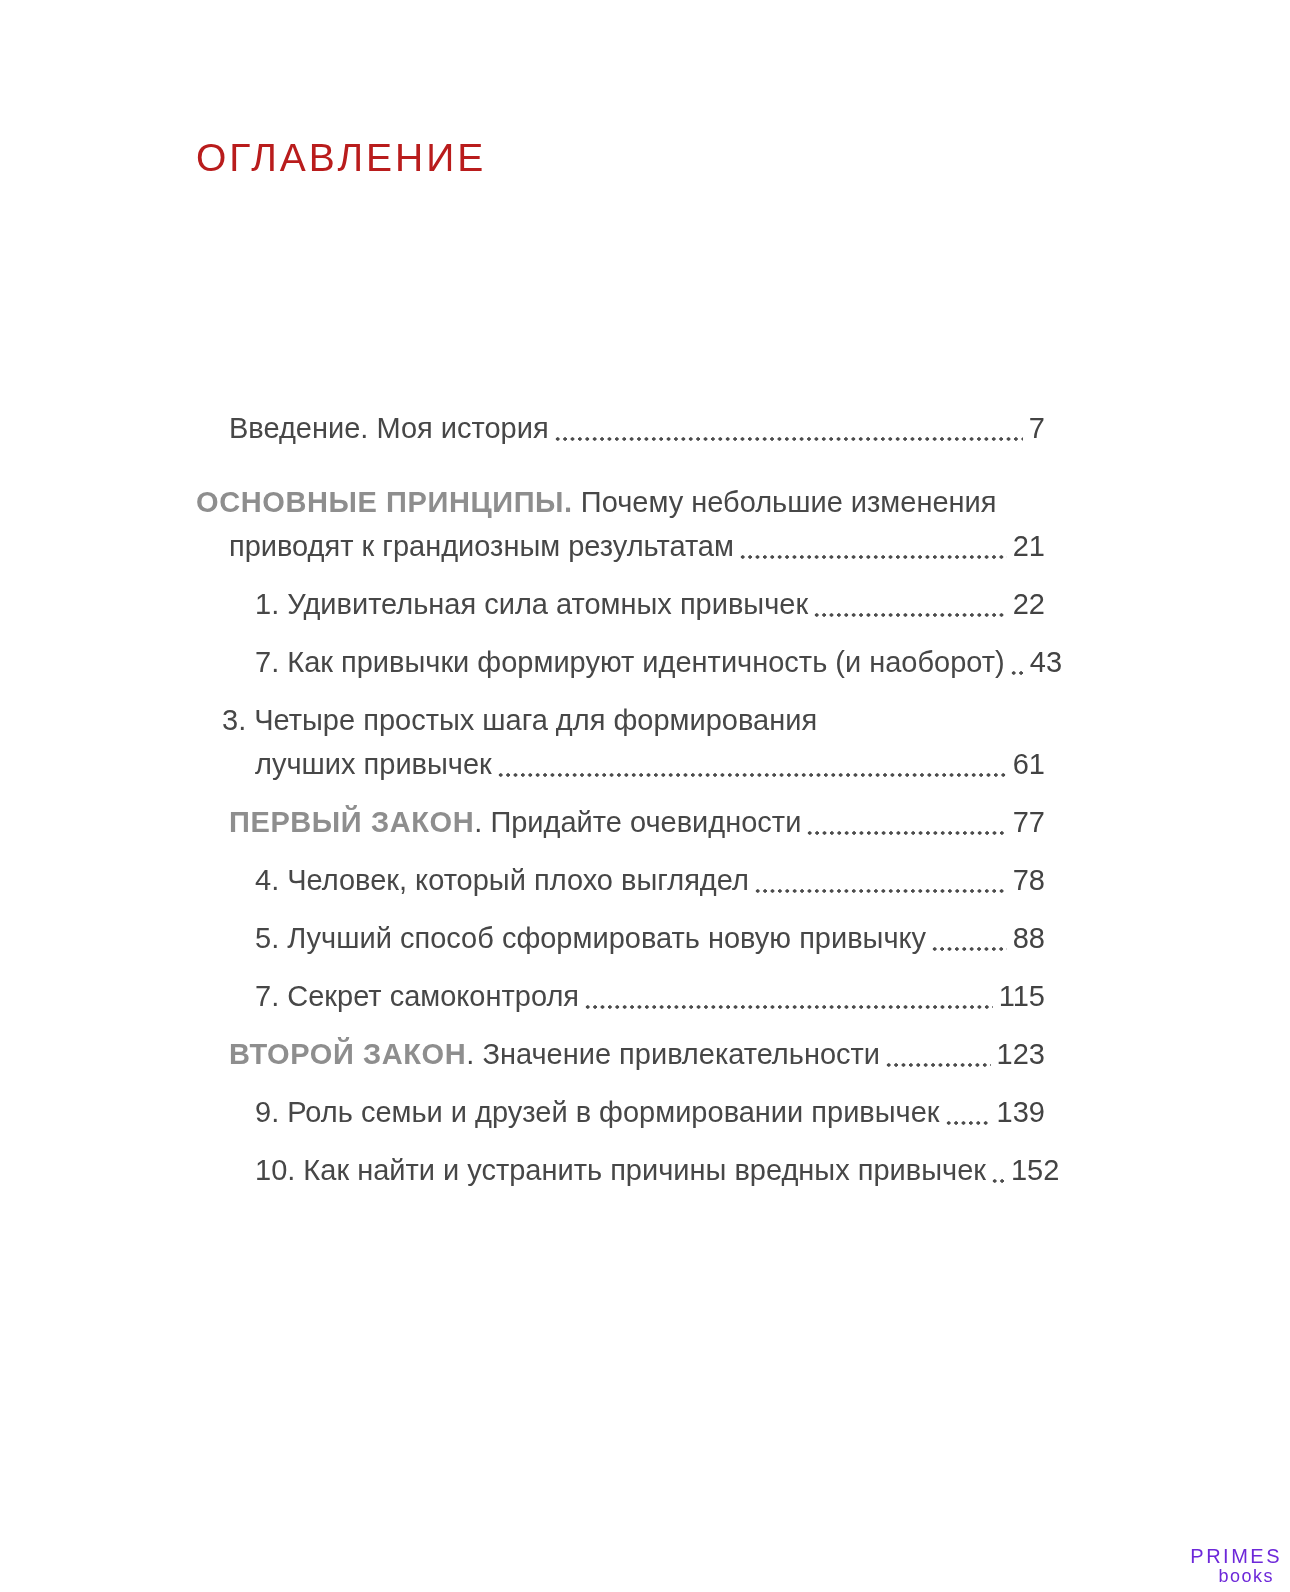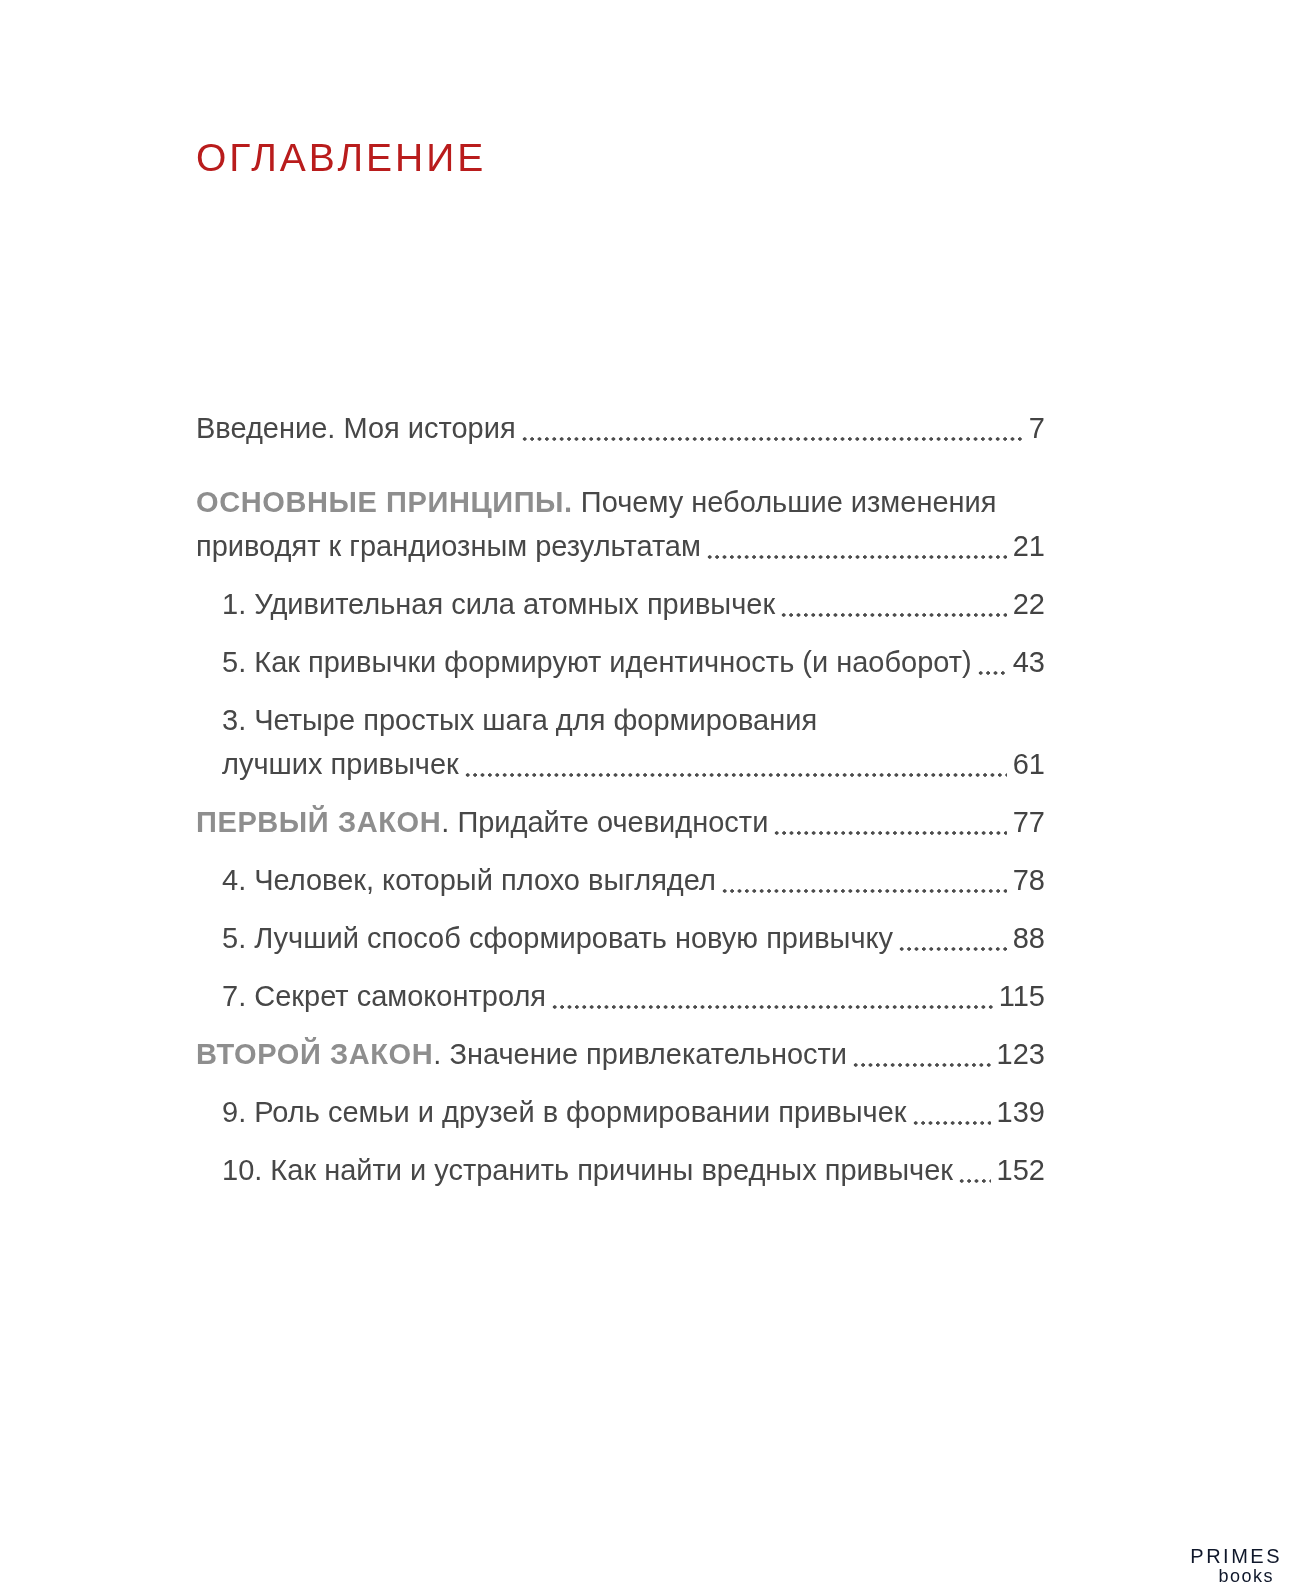--- a/index.html
+++ b/index.html
@@ -29,21 +29,21 @@
   }
   .entry {
     font-size: 29px;
     line-height: 44px;
     color: #474747;
     margin-bottom: 14px;
   }
   .entry.intro { margin-bottom: 30px; }
   .entry.indent { padding-left: 26px; }
   .row { display: flex; }
-  .label { white-space: nowrap; }
+  .label { white-space: nowrap; margin-left: 33px; }
   .bold-part {
     font-weight: 700;
     color: #8e8e8e;
     letter-spacing: 0.6px;
   }
   .dots {
     flex: 1 1 auto;
     min-width: 14px;
     margin: 0 6px 0 5px;
     background-image: radial-gradient(circle, #4c4c4c 1.5px, rgba(0,0,0,0) 1.9px);
@@ -53,21 +53,21 @@
   }
   .page-num {
     white-space: nowrap;
     color: #434343;
   }
   .logo {
     position: absolute;
     right: 8px;
     bottom: 6px;
     text-align: right;
-    color: #0f172a;
+    color: #6d28d9;
     line-height: 1.05;
   }
   .logo-primes {
     font-size: 20px;
     font-weight: 500;
     letter-spacing: 2.5px;
   }
   .logo-books {
     font-size: 18px;
     font-weight: 500;
@@ -102,21 +102,21 @@
   <div class="entry indent">
     <div class="row">
       <span class="label">1. Удивительная сила атомных привычек</span>
       <span class="dots"></span>
       <span class="page-num">22</span>
     </div>
   </div>
 
   <div class="entry indent">
     <div class="row">
-      <span class="label">5. Как привычки формируют идентичность (и наоборот)</span>
+      <span class="label">7. Как привычки формируют идентичность (и наоборот)</span>
       <span class="dots"></span>
       <span class="page-num">43</span>
     </div>
   </div>
 
   <div class="entry indent">
     <div>3. Четыре простых шага для формирования</div>
     <div class="row">
       <span class="label">лучших привычек</span>
       <span class="dots"></span>

